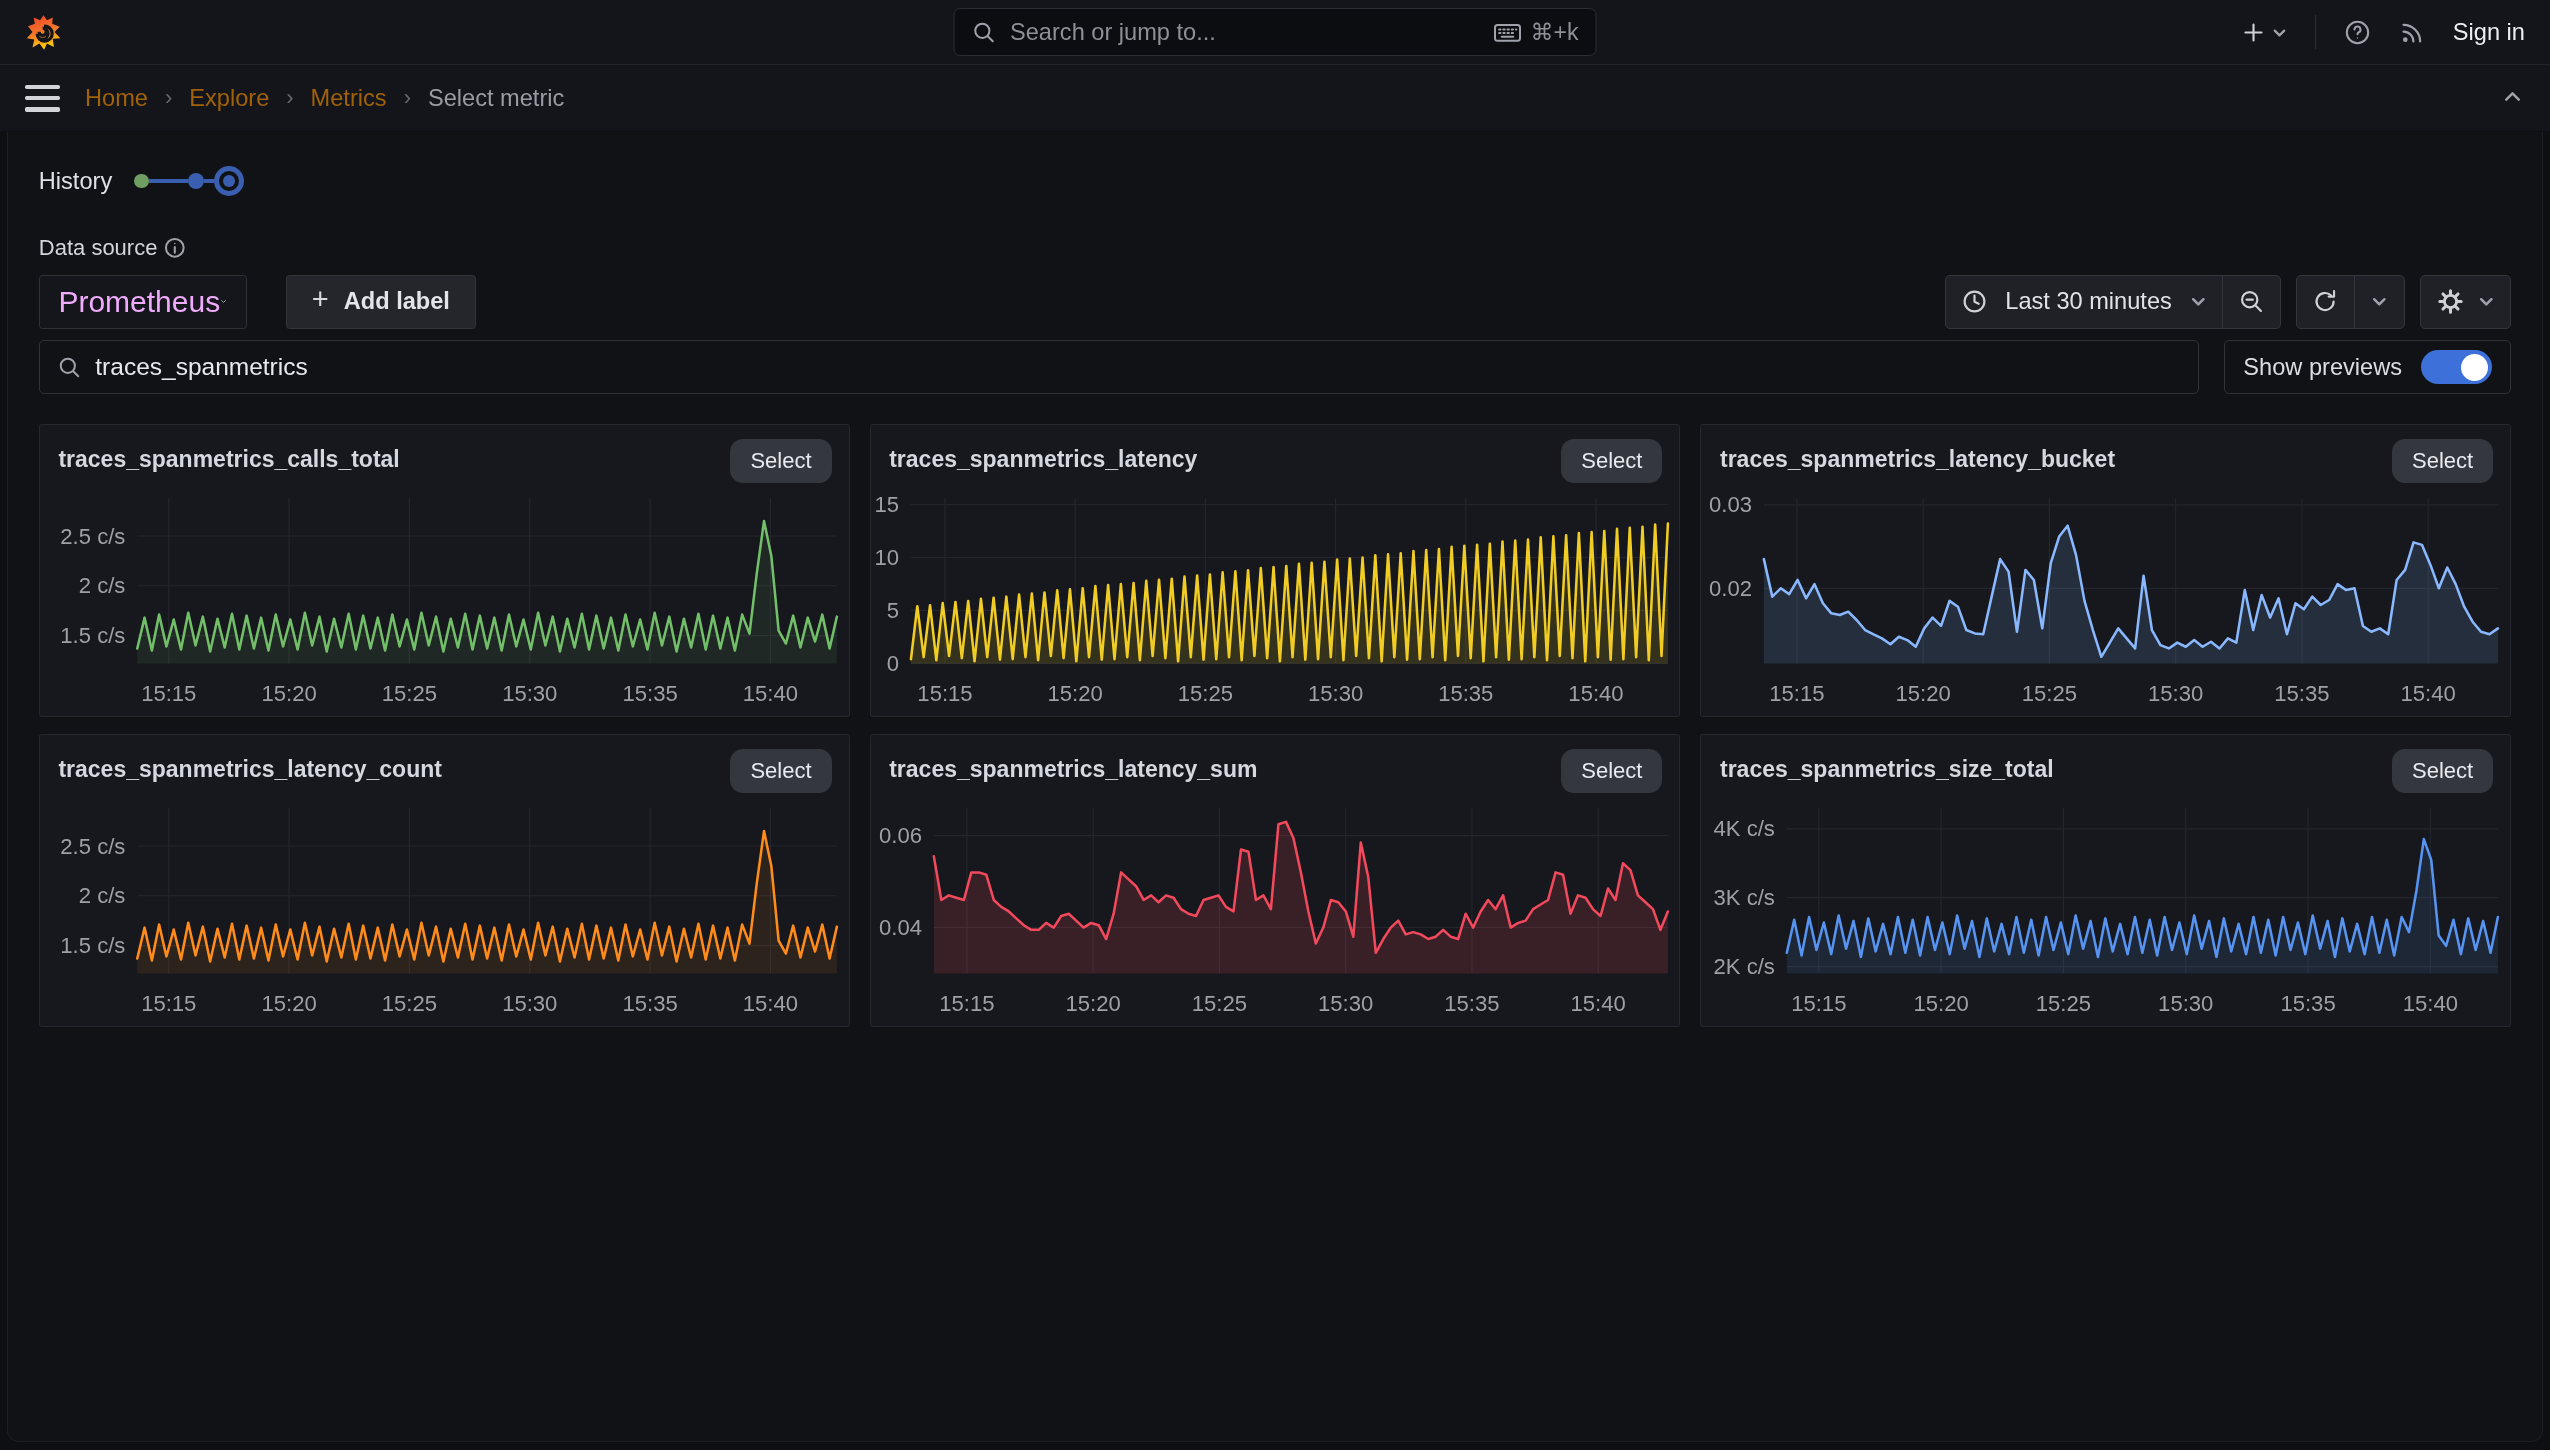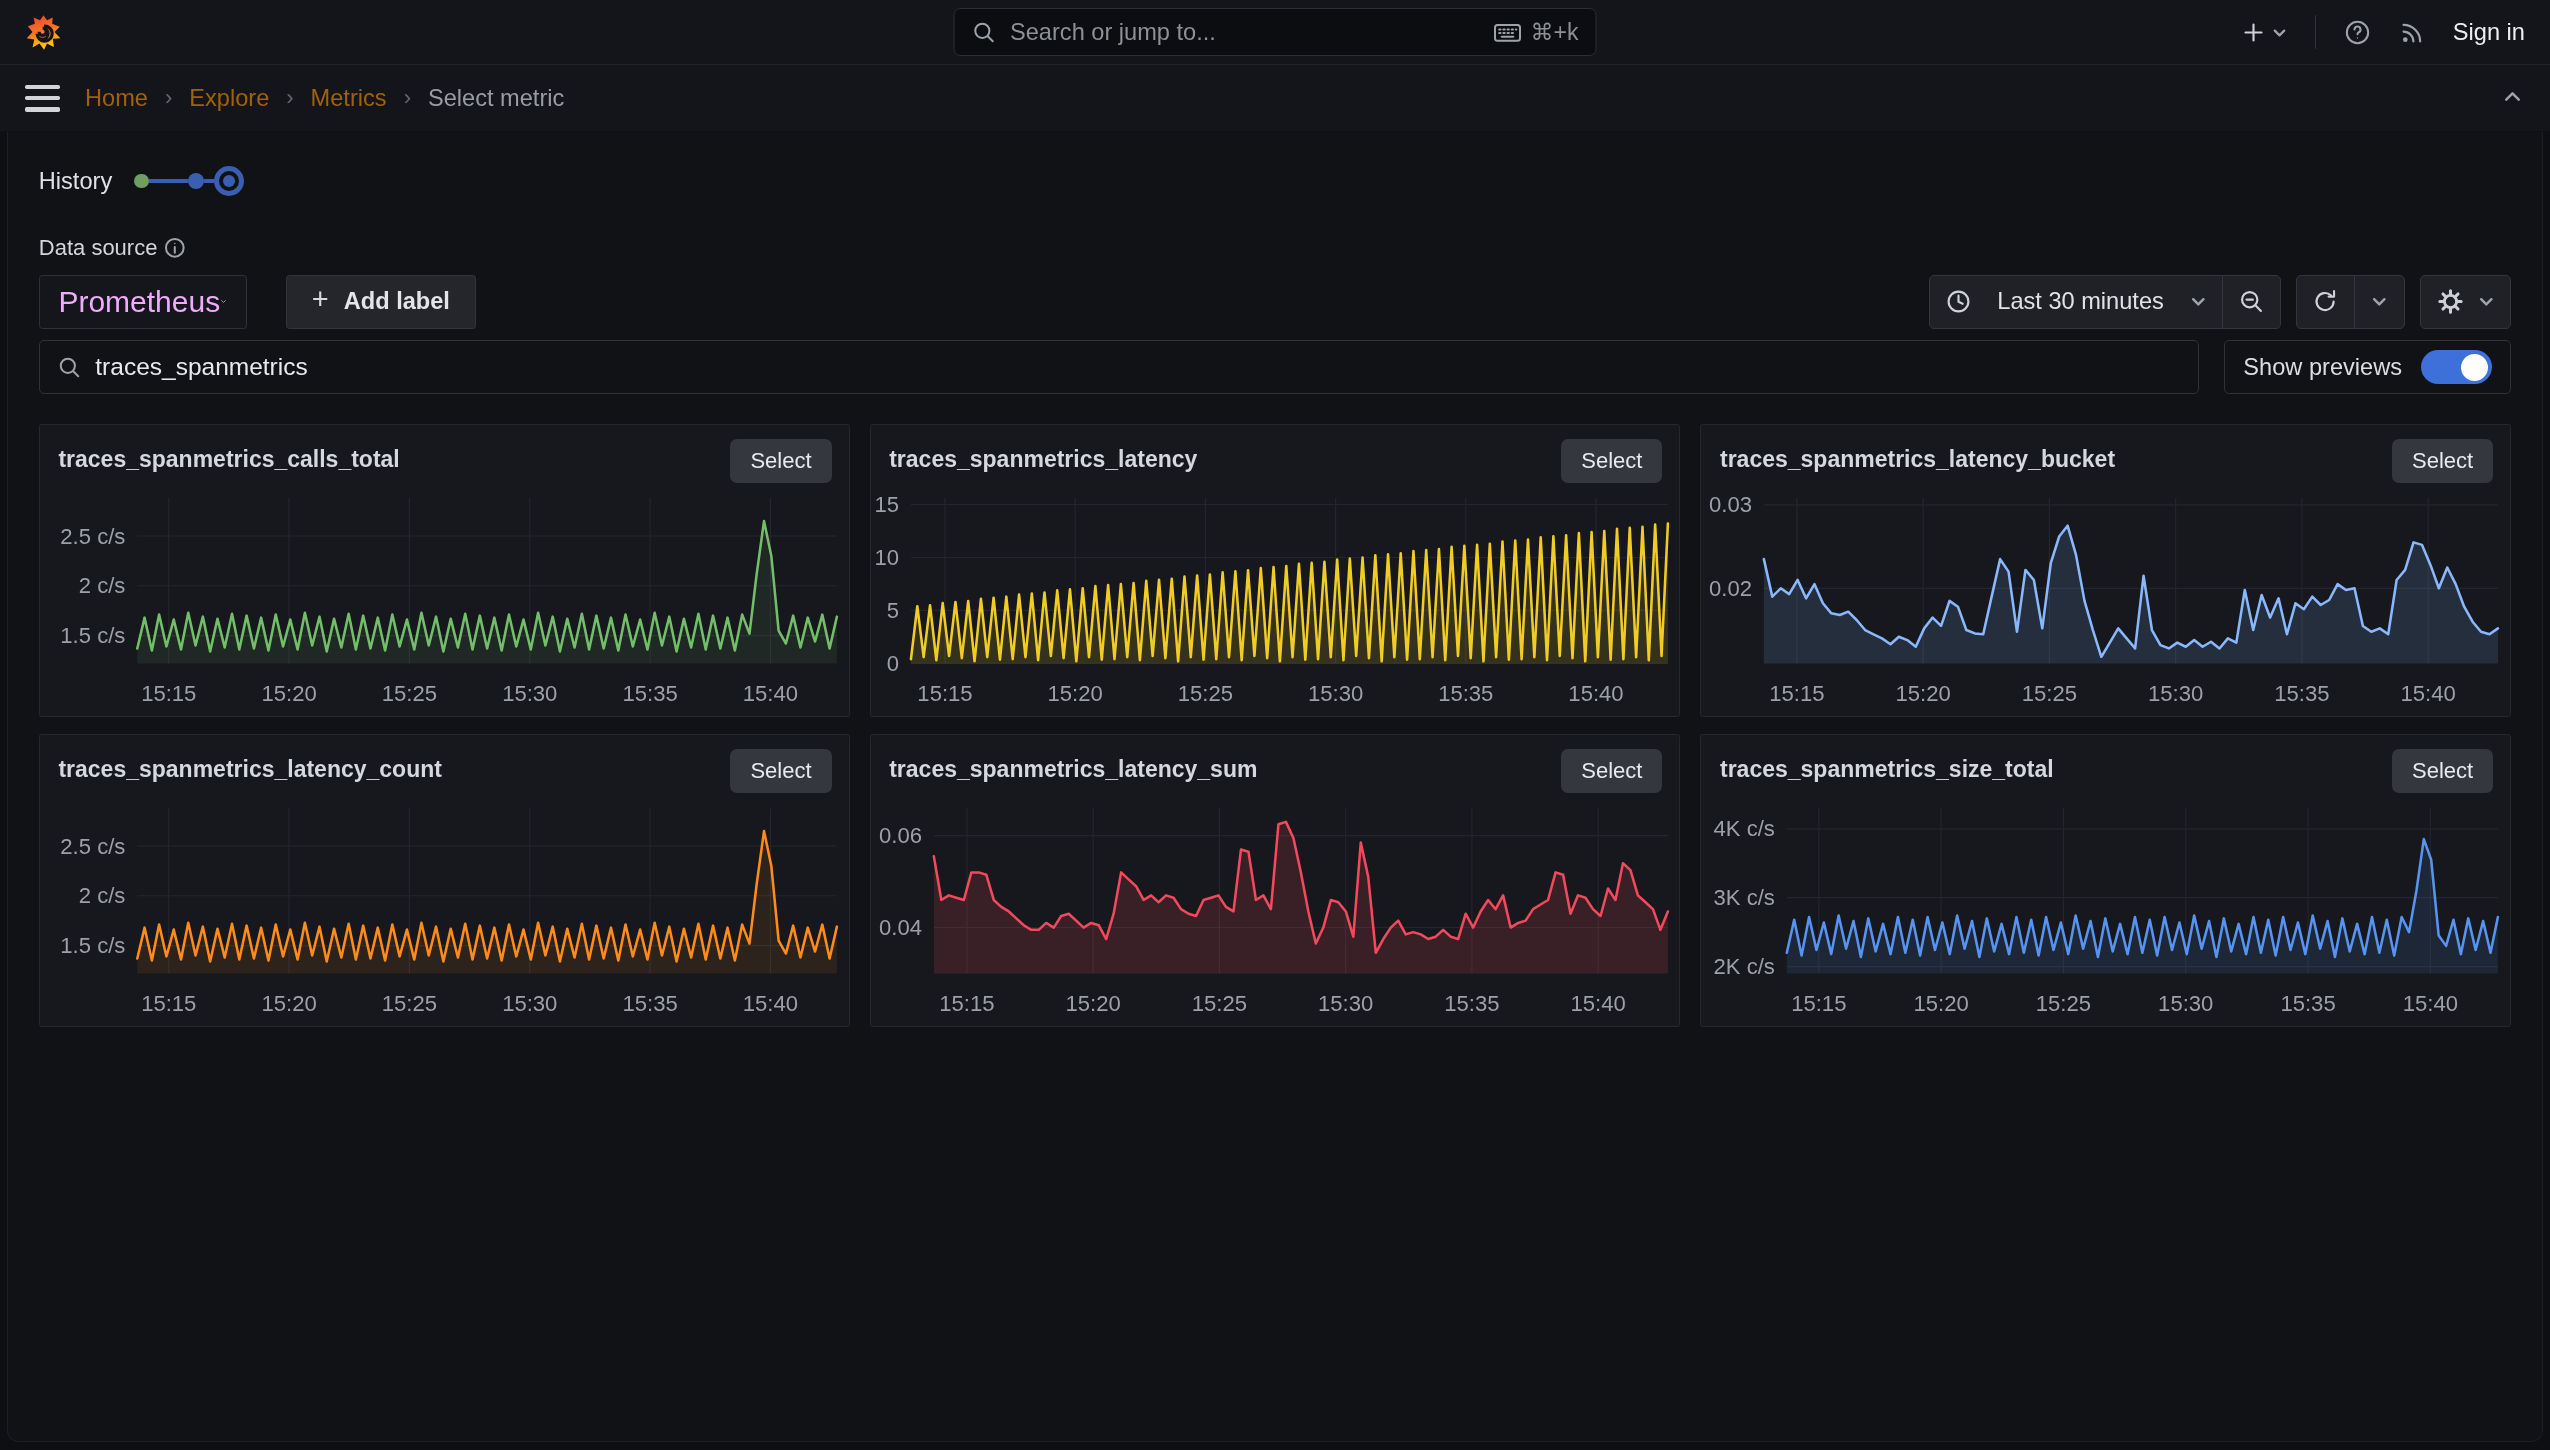--- a/index.html
+++ b/index.html
@@ -48,37 +48,37 @@
   .ds-select { width:208px; padding:0 18.6px; justify-content:space-between; }
   .ds-select .val { font-size:30px; color:#f0abfc; }
   .addlabel { margin-left:39px; padding:0 25px; gap:15px; background:#24262c; border:0.8px solid #33353b; }
   .addlabel .plus { font-size:29px; color:#d8d9df; line-height:1; margin-top:-3.4px; }
   .addlabel .txt { font-size:23.6px; font-weight:700; color:#e4e5ea; }
 
   .toolbar { margin-left:auto; display:flex; align-items:center; gap:15px; }
   .tgroup { height:54px; display:flex; align-items:center; background:#1f2127; border:0.8px solid #33363c; border-radius:5px; overflow:hidden; }
   .tseg { height:100%; display:flex; align-items:center; padding:0 15px; gap:11.8px; cursor:pointer; }
   .tseg + .tseg { border-left:0.8px solid #33363c; }
-  .trange { font-size:23.6px; font-weight:500; color:#e2e3e8; margin:0 13px; }
+  .trange { font-size:23.6px; font-weight:500; color:#e2e3e8; margin:0 5px; }
 
   .search-label-row { margin-top:39px; }
   .search-row { margin-top:11.8px; display:flex; align-items:center; gap:25px; }
   .metric-search { flex:1; height:54px; background:#101216; border:0.8px solid #2f3237; border-radius:5px; display:flex; align-items:center; padding:0 17px; gap:13.5px; }
   .metric-search input { flex:1; background:transparent; border:none; outline:none; color:#e8e9ee; font-size:24.5px; font-family:inherit; }
   .previews { height:54px; border:0.8px solid #2f3237; border-radius:5px; display:flex; align-items:center; gap:18.6px; padding:0 18.6px; }
   .previews .lbl { font-size:23.6px; color:#dcdde2; }
   .toggle { width:71px; height:34px; border-radius:17px; position:relative; cursor:pointer; }
   .toggle .knob { position:absolute; top:3.4px; right:3.4px; width:27px; height:27px; border-radius:50%; background:#ffffff; }
 
   
   .grid { margin-top:30px; display:grid; grid-template-columns:repeat(3, 1fr); column-gap:20px; row-gap:17px; }
   .panel { height:293px; background:#16181d; border:0.8px solid #26282e; border-radius:2.5px; overflow:hidden; }
   .p-head { display:flex; align-items:flex-start; justify-content:space-between; padding:13.5px 17px 5px 18.6px; }
   .p-title { font-size:23px; font-weight:700; color:#d6d8df; padding-top:6.8px; }
-  .select-btn { background:#34373d; color:#e8eaef; border:none; border-radius:7px; font-size:22px; font-weight:500; font-family:inherit; padding:9.3px 20px; cursor:pointer; }
+  .select-btn { background:#34373d; color:#e8eaef; border:none; border-radius:13px; font-size:22px; font-weight:500; font-family:inherit; padding:9.3px 20px; cursor:pointer; }
   .p-chart { display:block; width:100%; height:221px; }
   .gridline { stroke:#24262d; stroke-width:1.4; }
   .ticklabel { fill:#9da0a7; font-size:26px; font-family:"Liberation Sans", sans-serif; }
 
   .icon { stroke:#cfd1d8; fill:none; stroke-width:2.4; stroke-linecap:round; stroke-linejoin:round; }
   .icon-dim { stroke:#9fa2aa; }
 </style>
 </head>
 <body>
 

